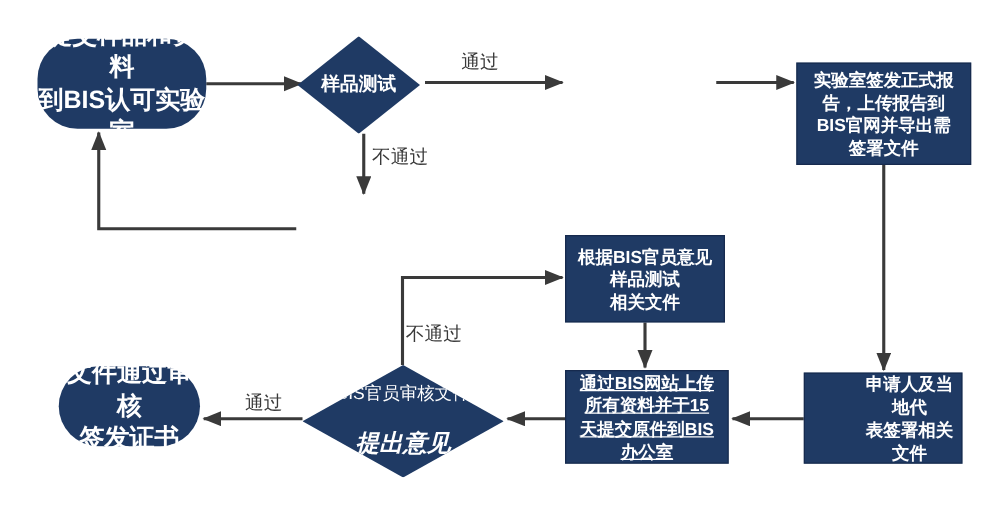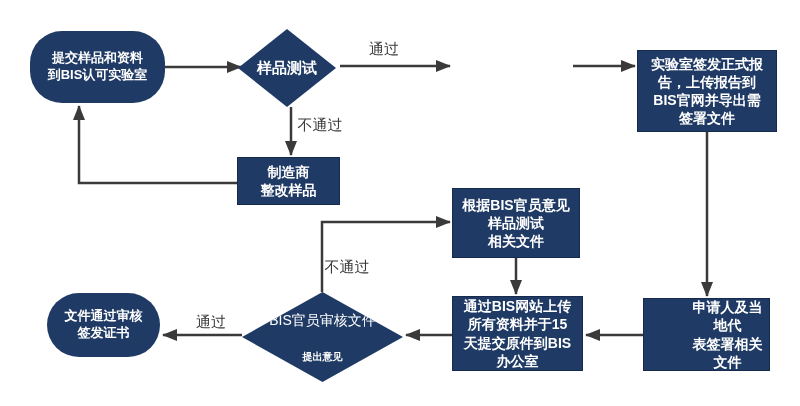--- a/index.html
+++ b/index.html
@@ -26,27 +26,27 @@
     color:var(--node-text);
     display:flex;align-items:center;justify-content:center;
     text-align:center;
     font-weight:bold;
     font-size:14px;
     line-height:1.3;
     box-sizing:border-box;
   }
   .node .txt{white-space:pre-line;}
   .rect{border:1px solid rgba(10,25,50,0.45);}
-  .stadium{border-radius:32px;font-size:13px;text-align:center;}
+  .stadium{border-radius:32px;font-size:20px;text-align:center;}
   .diamond{
     clip-path:polygon(50% 0%,100% 50%,50% 100%,0% 50%);
     font-size:15px;
   }
   .diamond .l1{display:block;font-weight:normal;font-size:14px;}
-  .diamond .l2{display:block;font-weight:bold;font-size:10px;margin-top:1px;}
+  .diamond .l2{display:block;font-weight:bold;font-size:19px;margin-top:1px;font-style:italic;}
   .edges{position:absolute;left:0;top:0;width:800px;height:406px;pointer-events:none;}
   .edge{stroke:var(--arrow);stroke-width:2.5;fill:none;}
   .arrowhead{fill:var(--arrow);}
   .edge-label{
     position:absolute;
     color:var(--label-text);
     font-weight:normal;
     font-size:15px;
     text-align:center;
   }
@@ -96,32 +96,28 @@
   </div>
 
 
   <div class="node rect" style="left:637px;top:26px;width:140px;height:82px;margin-top:24px;">
     <span class="txt">实验室签发正式报
 告，上传报告到
 BIS官网并导出需
 签署文件</span>
   </div>
 
-  <div class="node rect" style="left:237px;top:157px;width:103px;height:48px;">
-    <span class="txt">制造商
-整改样品</span>
-  </div>
 
   <div class="node rect" style="left:452px;top:188px;width:128px;height:70px;">
     <span class="txt">根据BIS官员意见
 样品测试
 相关文件</span>
   </div>
 
-  <div class="node rect" style="left:452px;top:296px;width:131px;height:75px;">
+  <div class="node rect" style="left:452px;top:296px;width:131px;height:75px;text-decoration:underline;">
     <span class="txt">通过BIS网站上传
 所有资料并于15
 天提交原件到BIS
 办公室</span>
   </div>
 
   <div class="node rect" style="left:643px;top:298px;width:127px;height:73px;padding-left:42px;">
     <span class="txt">申请人及当地代
 表签署相关文件</span>
   </div>

